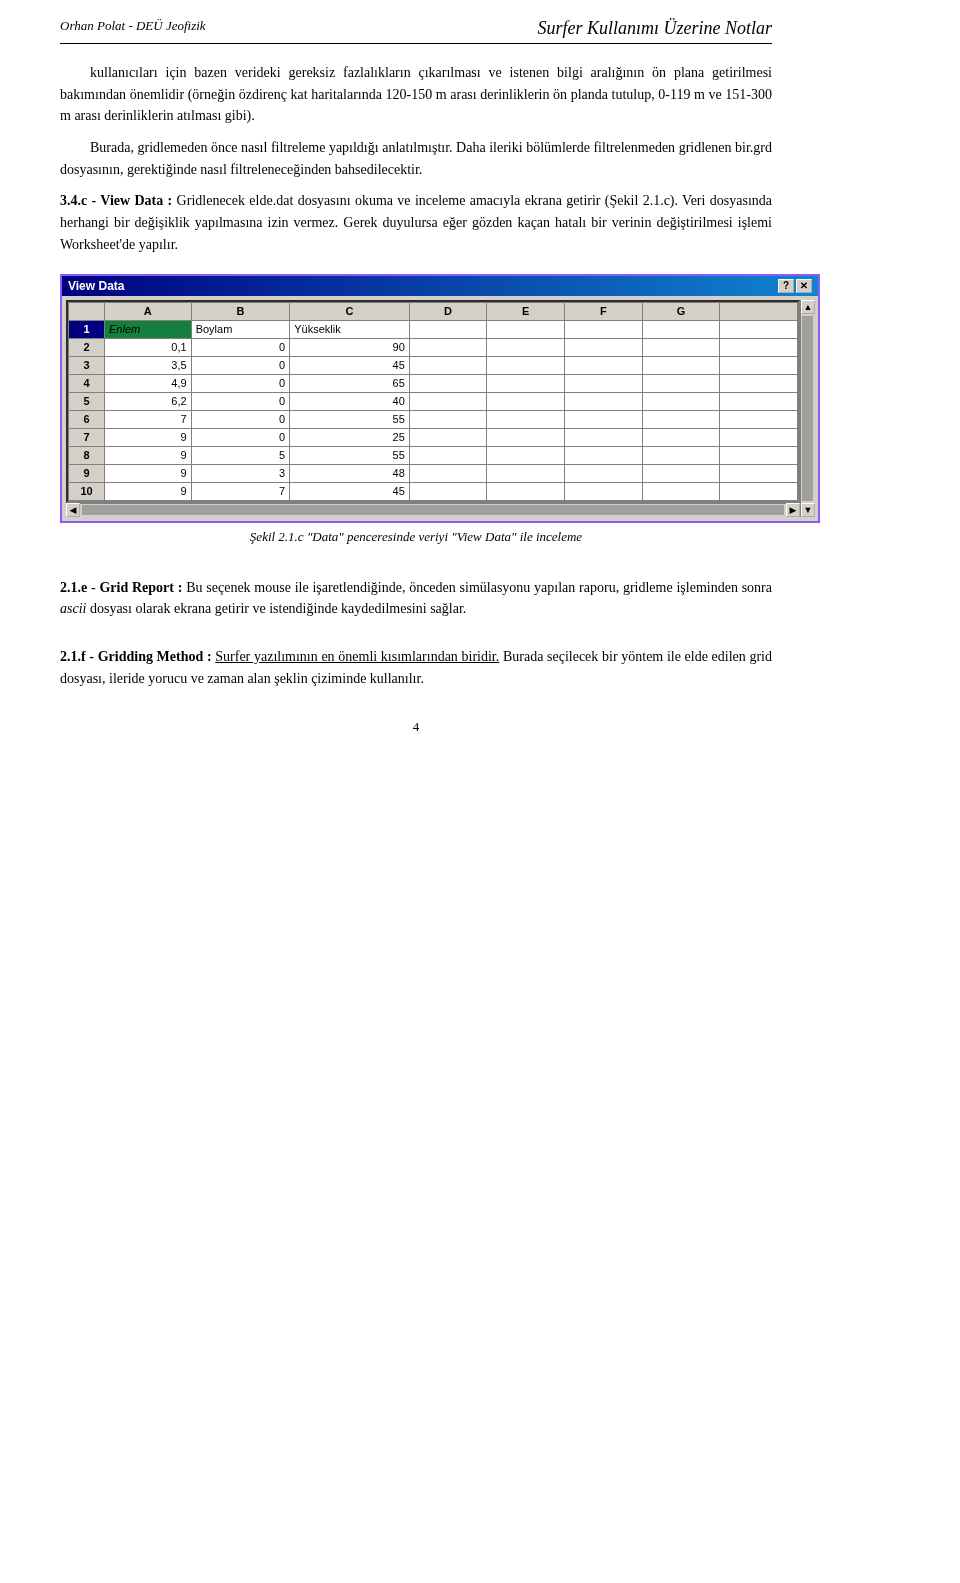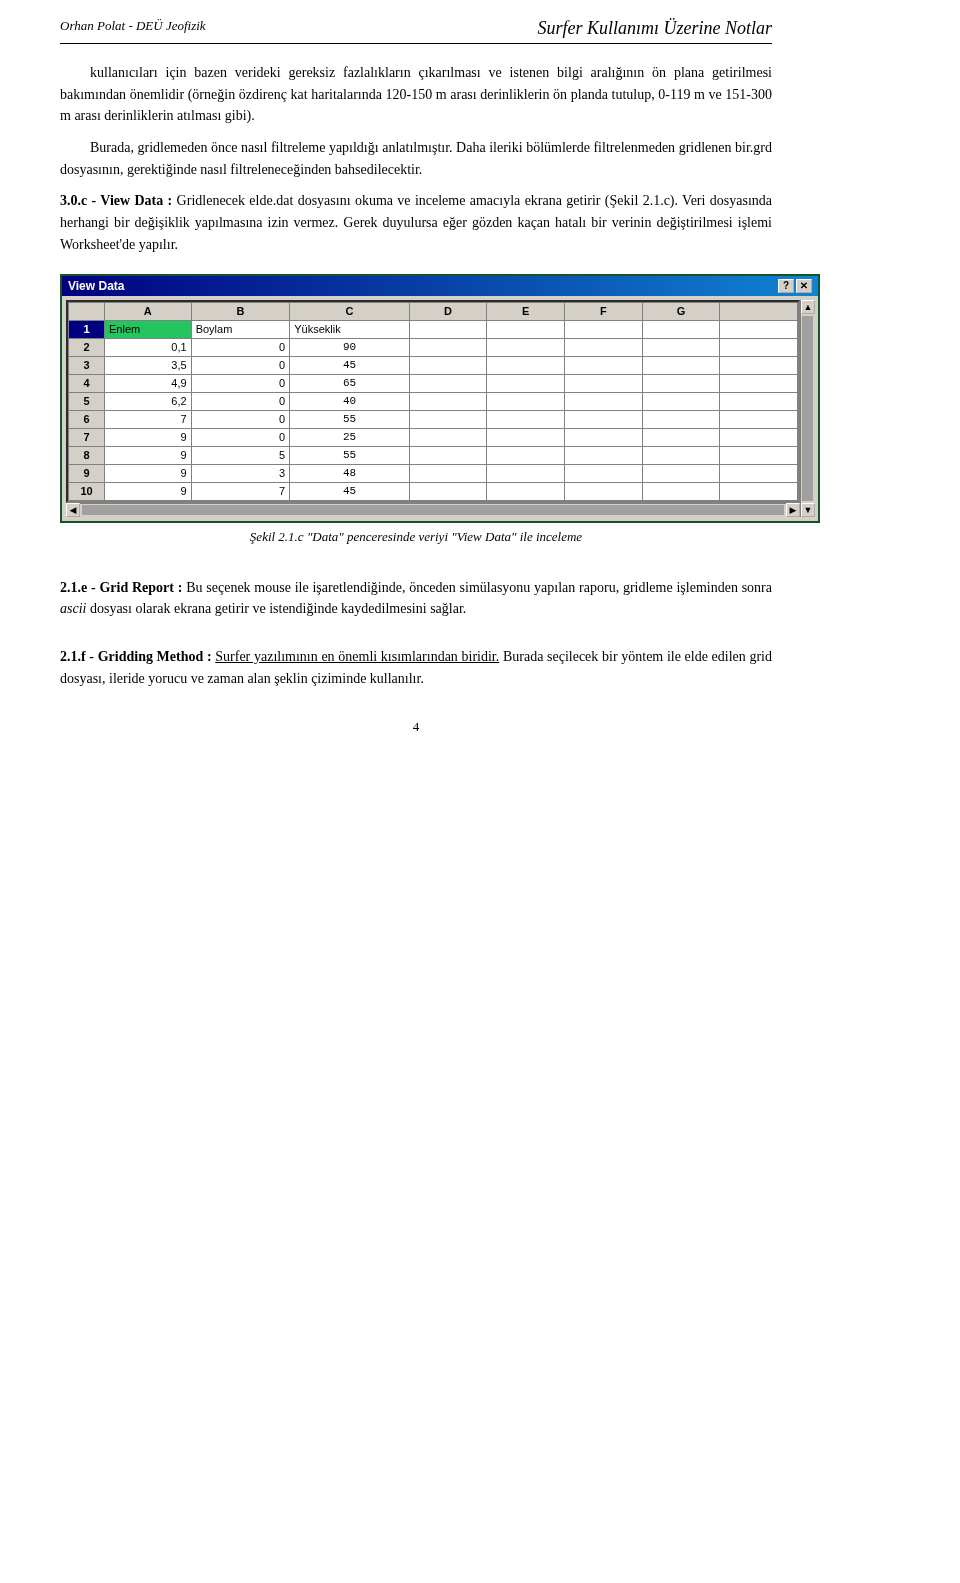--- a/index.html
+++ b/index.html
@@ -57,21 +57,21 @@
 
     em, i {
       font-style: italic;
       margin-top: 24px;
     }
 
     
     .dialog-container {
       margin: 18px auto 6px auto;
       width: 760px;
-      border: 2px solid #14532d;
+      border: 2px solid #8b5cf6;
       background: #d4d0c8;
       font-family: Arial, Helvetica, sans-serif;
       font-size: 12px;
     }
 
     .dialog-titlebar {
       background: linear-gradient(to right, #000080, #1084d0);
       color: #fff;
       padding: 3px 6px;
       font-size: 12px;
@@ -145,22 +145,21 @@
       color: #fff;
     }
 
     .spreadsheet-table td.col-a {
       text-align: right;
     }
     .spreadsheet-table td.col-b {
       text-align: right;
     }
     .spreadsheet-table td.col-c {
-      text-align: center;
-      font-family: Liberation Mono, monospace;
+      text-align: right;
     }
 
     
     .col-header-row th {
       background: #d4d0c8;
     }
 
     
     .row-labels td {
       text-align: left;
@@ -262,21 +261,21 @@
     <span>kullanıcıları için bazen verideki gereksiz fazlalıkların çıkarılması ve istenen bilgi aralığının ön plana getirilmesi bakımından önemlidir (örneğin özdirenç kat haritalarında 120-150 m  arası derinliklerin ön planda tutulup, 0-119 m ve 151-300 m arası derinliklerin atılması gibi).</span>
   </p>
 
   
   <p class="body-text indent">
     <span>Burada, gridlemeden önce nasıl filtreleme yapıldığı anlatılmıştır. Daha ileriki bölümlerde filtrelenmeden gridlenen bir</span><span>.grd</span><span> dosyasının, gerektiğinde nasıl filtreleneceğinden bahsedilecektir.</span>
   </p>
 
   
   <p class="body-text">
-    <span class="section-heading">3.0.c - View Data :</span><span> Gridlenecek elde</span><span>.dat</span><span> dosyasını okuma ve inceleme amacıyla ekrana getirir (Şekil 2.1.c). Veri dosyasında herhangi bir değişiklik yapılmasına izin vermez. Gerek duyulursa eğer gözden kaçan hatalı bir verinin değiştirilmesi işlemi Worksheet'de yapılır.</span>
+    <span class="section-heading">3.4.c - View Data :</span><span> Gridlenecek elde</span><span>.dat</span><span> dosyasını okuma ve inceleme amacıyla ekrana getirir (Şekil 2.1.c). Veri dosyasında herhangi bir değişiklik yapılmasına izin vermez. Gerek duyulursa eğer gözden kaçan hatalı bir verinin değiştirilmesi işlemi Worksheet'de yapılır.</span>
   </p>
 
   
   <div class="dialog-container">
     <div class="dialog-titlebar">
       <span>View Data</span>
       <div class="dialog-titlebar-buttons">
         <div class="dialog-titlebar-btn">?</div>
         <div class="dialog-titlebar-btn">✕</div>
       </div>
@@ -296,21 +295,21 @@
                   <th>E</th>
                   <th>F</th>
                   <th>G</th>
                   <th></th>
                 </tr>
               </thead>
               <tbody>
 
                 <tr class="row-labels">
                   <td class="row-num highlighted">1</td>
-                  <td style="background:#22c55e;">Enlem</td>
+                  <td style="background:#15803d;font-style:italic;">Enlem</td>
                   <td>Boylam</td>
                   <td>Yükseklik</td>
                   <td></td>
                   <td></td>
                   <td></td>
                   <td></td>
                   <td></td>
                 </tr>
 
                 <tr>

